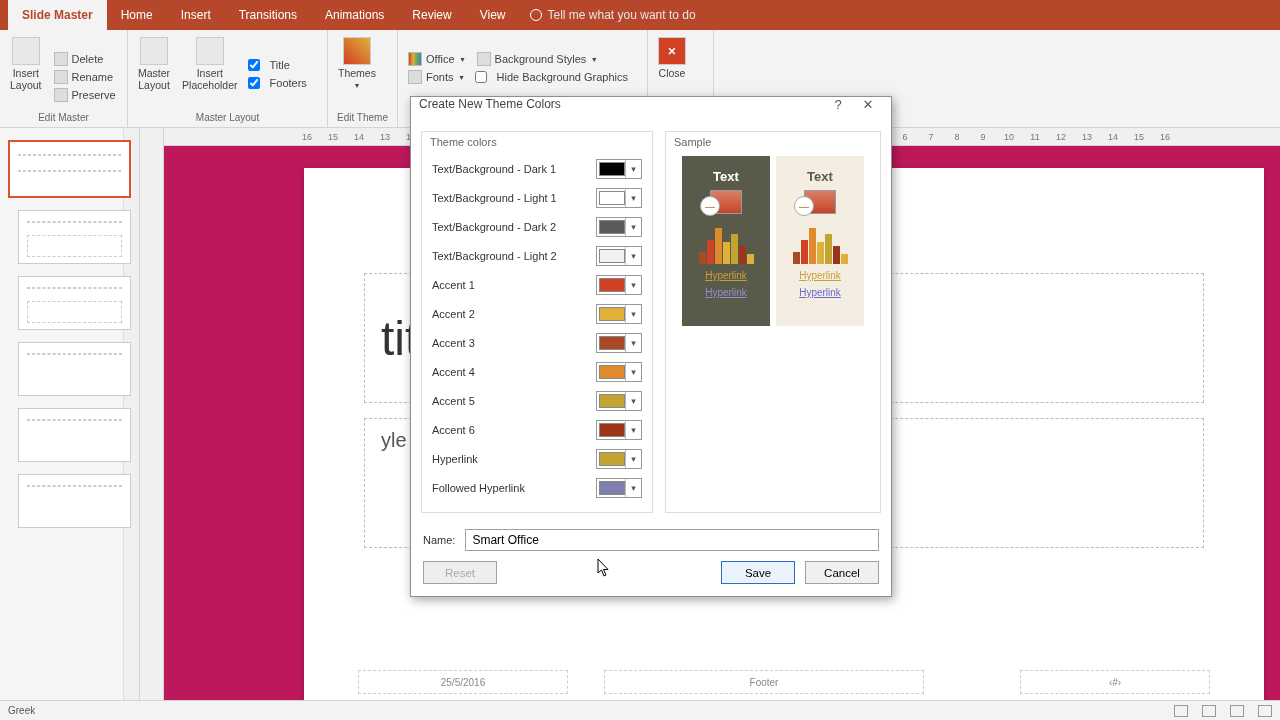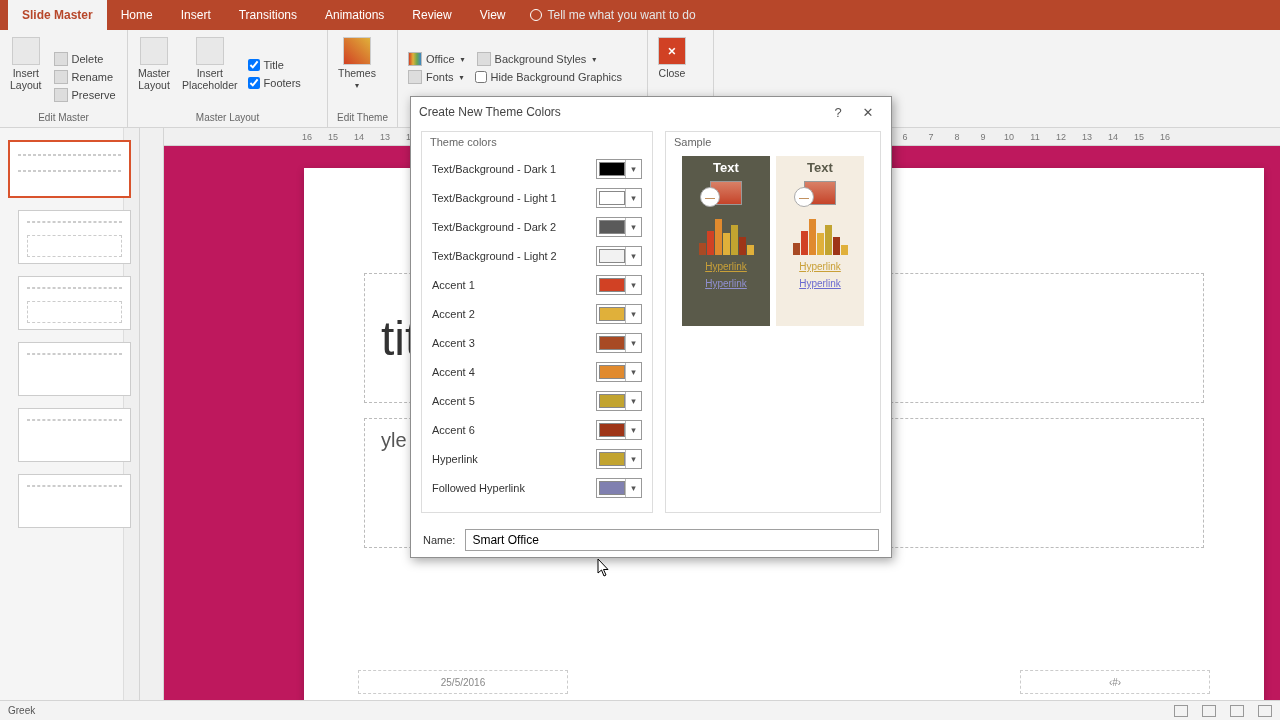--- a/index.html
+++ b/index.html
@@ -13,21 +13,21 @@
 
 .ribbon { background: #f3f3f3; height: 98px; border-bottom: 1px solid #d4d4d4; display: flex; }
 .group { border-right: 1px solid #d4d4d4; padding: 3px 6px 0; display: flex; flex-direction: column; }
 .group-body { flex: 1; display: flex; align-items: flex-start; gap: 4px; }
 .group-label { font-size: 10px; color: #666; text-align: center; padding: 2px 0 4px; }
 .big-btn { display: flex; flex-direction: column; align-items: center; gap: 2px; padding: 4px 4px 0; cursor: pointer; font-size: 10.5px; color: #444; }
 .big-btn .ico { width: 28px; height: 28px; background: #e8e8e8; border: 1px solid #ccc; }
 .small-list { display: flex; flex-direction: column; gap: 2px; padding-top: 2px; margin-top: 16px; }
 .small-btn { display: flex; align-items: center; gap: 4px; font-size: 11px; color: #444; padding: 1px 4px; cursor: pointer; }
 .small-btn .si { width: 14px; height: 14px; background: #ddd; border: 1px solid #bbb; }
-.chk { display: flex; align-items: flex-end; gap: 4px; font-size: 11px; color: #444; padding: 2px 2px; }
+.chk { display: flex; align-items: flex-end; gap: 10px; font-size: 11px; color: #444; padding: 2px 2px; }
 .chk input { width: 12px; height: 12px; }
 
 .workspace { position: absolute; top: 128px; left: 0; right: 0; bottom: 20px; display: flex; background: #e6e6e6; }
 .thumb-col { width: 140px; background: #f5f5f5; border-right: 1px solid #d4d4d4; overflow: hidden; position: relative; }
 .thumb-scroll { position: absolute; right: 0; top: 0; width: 16px; height: 100%; background: #efefef; border-left: 1px solid #ddd; }
 .thumb { margin: 12px 8px; background: #fff; border: 1px solid #ccc; height: 58px; position: relative; }
 .thumb.sel { border: 2px solid #d9532c; }
 .thumb.sub { margin-left: 18px; height: 54px; }
 .thumb .line { position: absolute; border: 1px dashed #ccc; left: 8px; right: 8px; }
 
@@ -43,36 +43,36 @@
 .fph-date { left: 54px; width: 210px; }
 .fph-footer { left: 300px; width: 320px; }
 .fph-num { right: 54px; width: 190px; }
 
 .statusbar { position: absolute; bottom: 0; left: 0; right: 0; height: 20px; background: #f3f3f3; border-top: 1px solid #d4d4d4; display: flex; align-items: center; font-size: 10px; color: #555; padding: 0 8px; gap: 14px; }
 .statusbar .sp { flex: 1; }
 .status-ico { width: 14px; height: 12px; border: 1px solid #999; }
 
 
 .dialog { position: absolute; left: 410px; top: 96px; width: 482px; background: #fff; border: 1px solid #8f8f8f; box-shadow: 2px 3px 10px rgba(0,0,0,0.35); z-index: 50; }
-.dlg-title { height: 30px; display: flex; align-items: center; padding: 0 8px; font-size: 12px; color: #444; }
+.dlg-title { height: 30px; display: flex; padding: 0 8px; font-size: 12px; color: #444; }
 .dlg-title .sp { flex: 1; }
 .dlg-ico { width: 30px; text-align: center; font-size: 13px; color: #555; cursor: pointer; }
 .dlg-body { padding: 4px 10px 10px; display: flex; gap: 12px; }
 .fieldset { border: 1px solid #ddd; padding: 22px 10px 10px; position: relative; }
 .fieldset .legend { position: absolute; top: 4px; left: 8px; font-size: 11px; color: #666; }
 .fs-colors { width: 232px; }
 .fs-sample { flex: 1; }
 .color-row { display: flex; align-items: center; justify-content: space-between; height: 29px; }
 .color-row .lbl { font-size: 11px; color: #333; }
 .swatch-btn { width: 46px; height: 20px; border: 1px solid #999; background: #fff; display: flex; align-items: center; cursor: pointer; }
 .swatch-btn .sw { width: 26px; height: 14px; margin-left: 2px; border: 1px solid #888; }
 .swatch-btn .dd { flex: 1; text-align: center; font-size: 9px; color: #555; border-left: 1px solid #bbb; height: 100%; line-height: 18px; }
 
 .sample-box { display: flex; gap: 6px; justify-content: center; padding-top: 2px; }
-.sample-card { width: 88px; height: 170px; display: flex; flex-direction: column; align-items: center; padding: 4px 4px; gap: 6px; }
+.sample-card { width: 88px; height: 170px; display: flex; flex-direction: column; align-items: center; padding: 13px 4px; gap: 6px; }
 .sc-dark { background: #5a5a4a; }
 .sc-light { background: #f4ede1; }
 .sc-text { font-weight: bold; font-size: 13px; }
 .sc-dark .sc-text { color: #fff; }
 .sc-light .sc-text { color: #5a5a4a; }
 .sc-shape { width: 32px; height: 24px; background: linear-gradient(#d98066,#c5442a); border: 1px solid #999; position: relative; }
 .sc-circ { width: 20px; height: 20px; border-radius: 50%; background: #fff; border: 1px solid #aaa; position: absolute; left: -10px; top: 6px; display:flex; align-items:center; justify-content:center; font-size:10px; color:#b07030; }
 .sc-bars { display: flex; align-items: flex-end; gap: 1px; height: 44px; }
 .sc-bars i { display: block; width: 7px; }
 .sc-link { font-size: 10px; text-decoration: underline; }
@@ -274,20 +274,21 @@
         <span>12</span>
         <span>13</span>
         <span>14</span>
         <span>15</span>
         <span>16</span>
       </div>
     <div class="slide">
       <div class="title-ph">title style</div>
       <div class="sub-ph">yle</div>
       <div class="footer-ph fph-date">25/5/2016</div>
+      <div class="footer-ph fph-footer">Footer</div>
       <div class="footer-ph fph-num">‹#›</div>
     </div>
   </div>
 </div>
 
 <div class="statusbar">
   <span>Greek</span>
   <div class="sp"></div>
   <div class="status-ico"></div>
   <div class="status-ico"></div>
@@ -431,19 +432,26 @@
           <div class="sc-link hl1">Hyperlink</div>
           <div class="sc-link hl2">Hyperlink</div>
         </div>
       </div>
     </div>
   </div>
   <div class="dlg-bottom">
     <label>Name:</label>
     <input type="text" value="Smart Office" style="">
   </div>
+  <div class="dlg-actions">
+    <button class="btn" disabled="">Reset</button>
+    <div class="right">
+      <button class="btn btn-primary">Save</button>
+      <button class="btn">Cancel</button>
+    </div>
+  </div>
 </div>
 
 <div class="cursor">
   <svg viewBox="0 0 14 20">
       <path d="M1 1 L1 15 L4.5 12 L7 18 L9 17 L6.5 11.5 L11 11.5 Z" fill="#fff" stroke="#000" stroke-width="1"></path>
     </svg>
 </div>
 
 </body></html>

